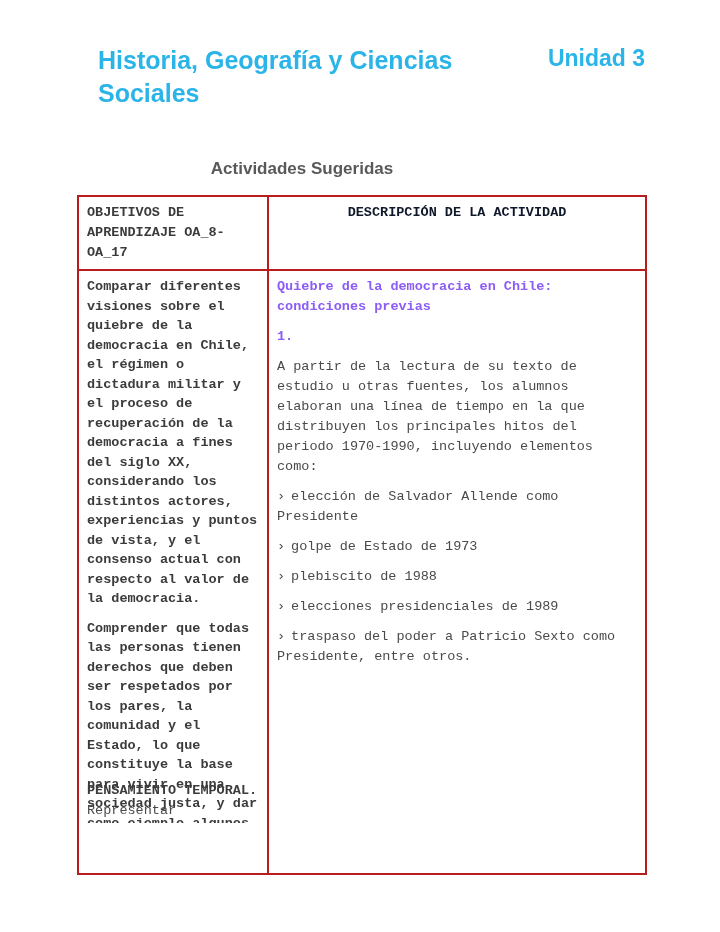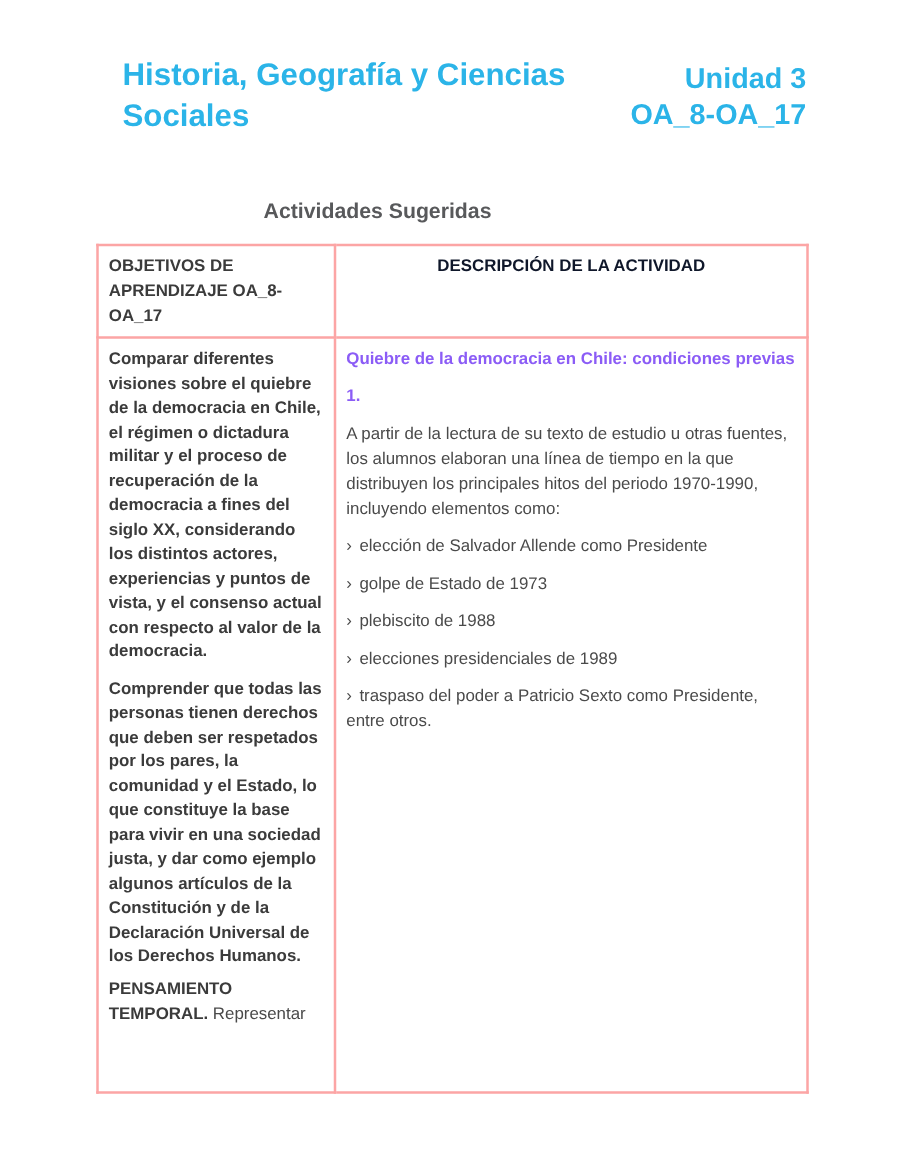--- a/index.html
+++ b/index.html
@@ -9,21 +9,21 @@
     background: #ffffff;
     font-family: "Liberation Sans", "DejaVu Sans", sans-serif;
     color: #3b3b3b;
     overflow: hidden;
   }
   .page { width: 720px; height: 932px; position: relative; }
 
   
   .doc-header {
     display: flex;
-    align-items: center;
+    align-items: flex-start;
     margin: 44px 75px 0 98px;
   }
   .header-left { flex: 1; }
   .course-title {
     margin: 0;
     max-width: 450px;
     font-size: 25px;
     line-height: 33px;
     font-weight: bold;
     color: #2bb4e8;
@@ -54,23 +54,24 @@
   }
 
   
   .activities-table {
     margin: 16px 0 0 77px;
     width: 568px;
     border-collapse: collapse;
     table-layout: fixed;
   }
   .activities-table th, .activities-table td {
-    border: 2px solid #fca5a5;
+    border: 2px solid #b91c1c;
     vertical-align: top;
     padding: 6px 8px;
+    font-family: Liberation Mono, monospace;
   }
   .col-objectives { width: 190px; }
   .col-description { width: 378px; }
   th.obj-header {
     text-align: left;
     font-size: 13.5px;
     line-height: 20px;
     color: #3b3b3b;
     height: 68px;
     font-weight: bold;
@@ -116,21 +117,20 @@
 <body>
 
 <div class="page">
 
   <header class="doc-header">
     <div class="header-left">
       <h1 class="course-title">Historia, Geografía y Ciencias Sociales</h1>
     </div>
     <div class="header-right">
       <div class="unit-label">Unidad 3</div>
-      <div class="oa-range">OA_8-OA_17</div>
     </div>
   </header>
 
   <h2 class="section-title">Actividades Sugeridas</h2>
 
   <table class="activities-table">
     <colgroup>
       <col class="col-objectives">
       <col class="col-description">
     </colgroup>

